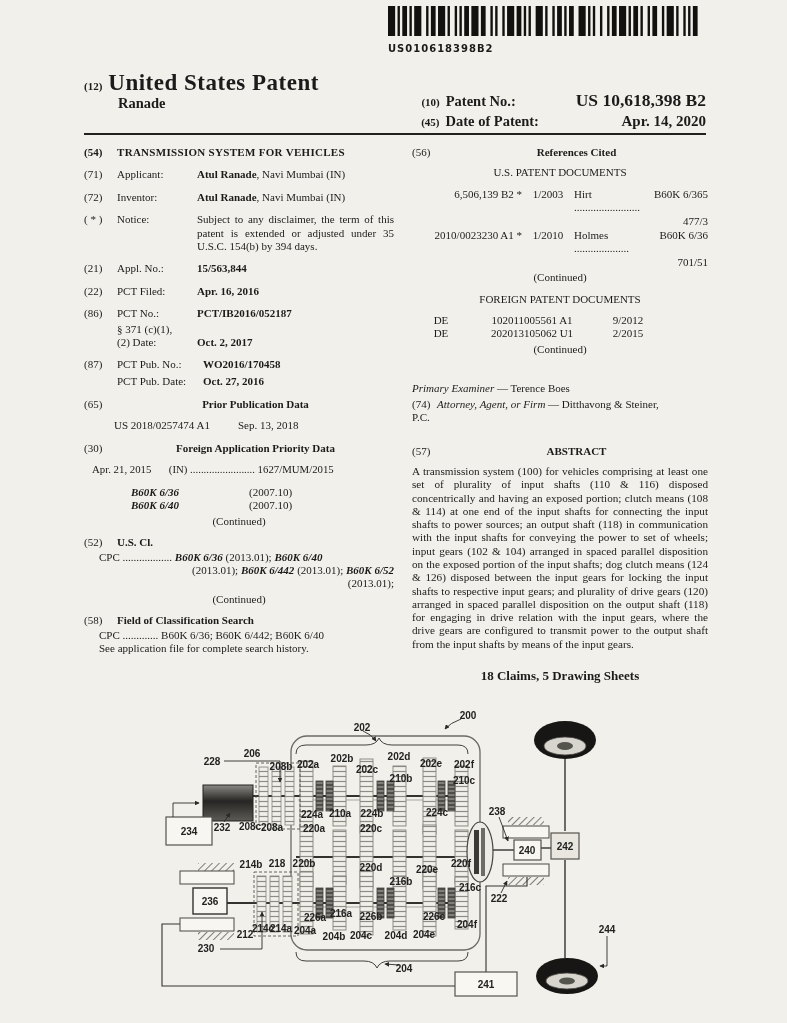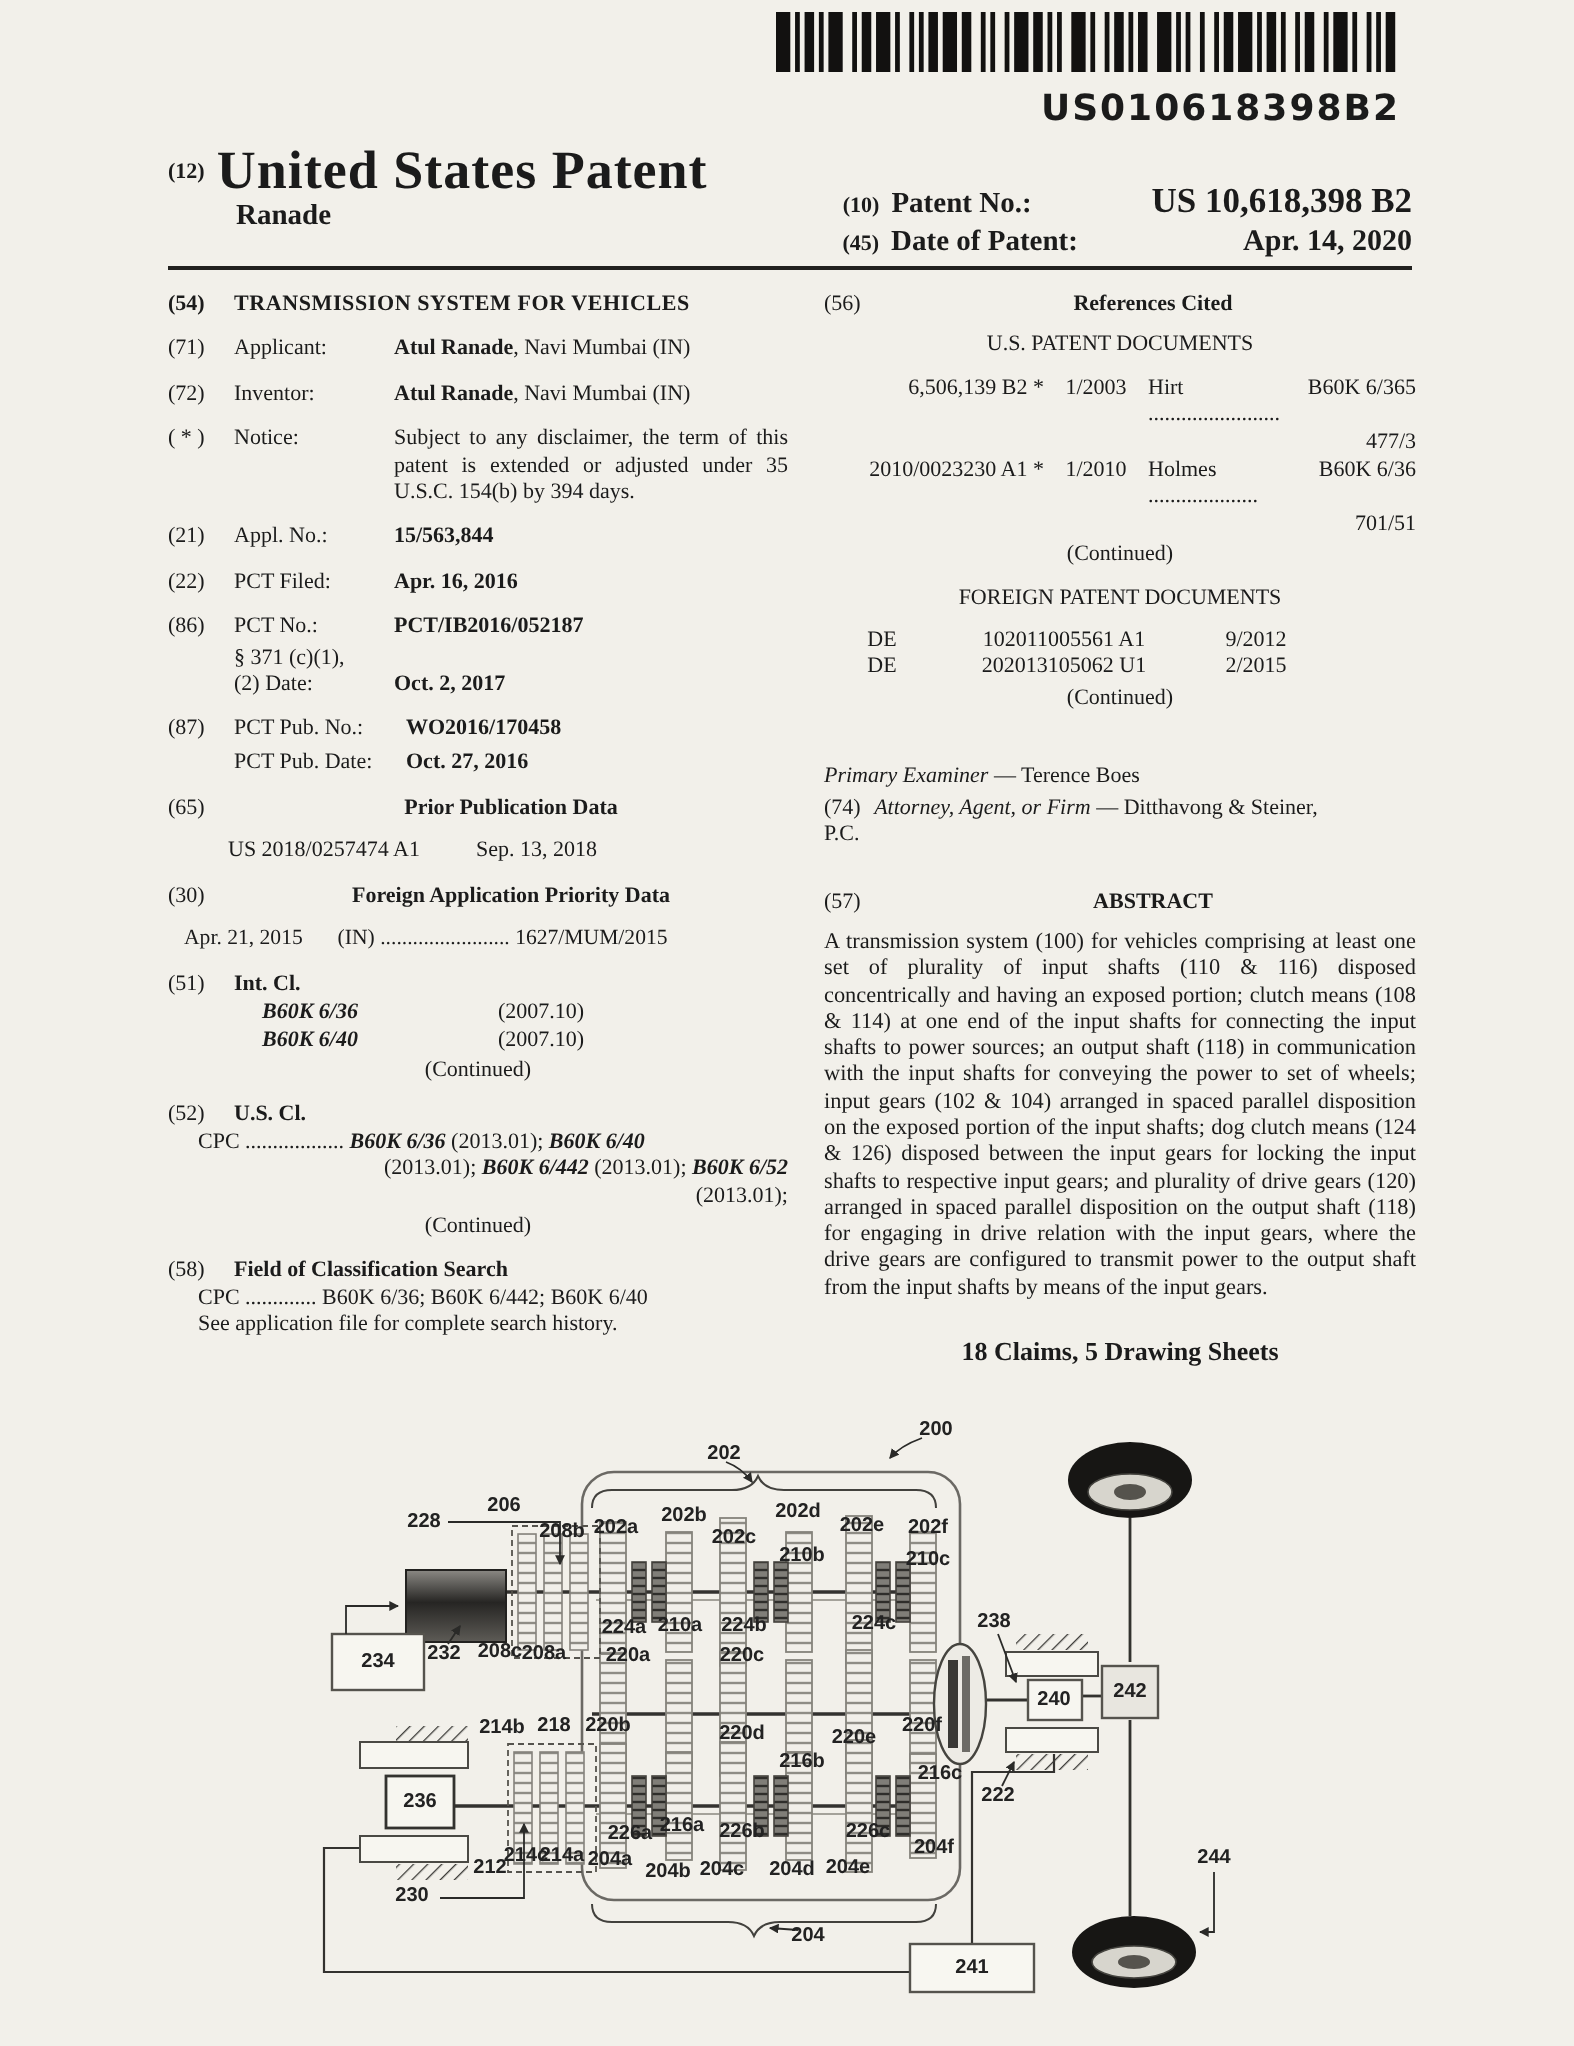--- a/index.html
+++ b/index.html
@@ -4,25 +4,25 @@
 <style>
   html,body{margin:0;padding:0;}
   body{width:787px;height:1023px;background:#f2f0ea;font-family:"Liberation Serif",serif;color:#1b1b1b;position:relative;overflow:hidden;}
   .abs{position:absolute;}
   .b{font-weight:bold;}
   .it{font-style:italic;}
   .bi{font-weight:bold;font-style:italic;}
   .ctr{text-align:center;}
   
   #barcode-wrap{left:388px;top:6px;width:312px;}
-  #bc-text{text-align:right;font-family:"DejaVu Sans",sans-serif;font-weight:bold;font-size:18px;letter-spacing:1px;margin-top:1px;}
+  #bc-text{text-align:left;font-family:"DejaVu Sans",sans-serif;font-weight:bold;font-size:10px;letter-spacing:1px;margin-top:1px;}
   
   #hdr{left:84px;top:70px;width:622px;display:flex;justify-content:space-between;}
   .hnum{font-size:11px;font-weight:bold;margin-right:6px;position:relative;top:10px;}
-  #hdr-title{font-size:27px;font-weight:bold;letter-spacing:.5px;}
+  #hdr-title{font-size:23px;font-weight:bold;letter-spacing:.5px;}
   #hdr-name{font-size:14.5px;font-weight:bold;margin-left:34px;margin-top:-1px;}
   .hr-row{display:flex;align-items:baseline;justify-content:flex-end;}
   .hr-row .hnum{top:0;}
   .hlab{font-weight:bold;font-size:14.5px;width:118px;}
   .hval1{font-weight:bold;font-size:17.5px;margin-left:12px;}
   .hval2{font-weight:bold;font-size:15px;margin-left:12px;}
   #rule{left:84px;top:133px;width:622px;border-top:2px solid #22211f;height:0;}
   
   #cols{left:84px;top:146px;width:624px;display:flex;font-size:11px;line-height:13.4px;}
   #colL{width:310px;flex:none;padding-right:10px;}
@@ -206,24 +206,20 @@
     <div class="hrow">
       <span class="n">(30)</span>
       <span class="hd">Foreign Application Priority Data</span>
     </div>
     <div style="margin:0 0 10px 8px;font-size:10.8px;">
       <span>Apr. 21, 2015</span>
       <span style="display:inline-block;width:12px;"></span>
       <span>(IN)</span>
       <span>........................</span>
       <span>1627/MUM/2015</span>
-    </div>
-    <div class="row" style="margin-bottom:1px;">
-      <span class="n">(51)</span>
-      <span class="b">Int. Cl.</span>
     </div>
     <div id="icl-entries">
         <div class="iclrow"><span class="bi code">B60K 6/36</span><span class="yr">(2007.10)</span></div>
         <div class="iclrow"><span class="bi code">B60K 6/40</span><span class="yr">(2007.10)</span></div>
       </div>
     <div class="contd">(Continued)</div>
     <div class="row" style="margin-bottom:1px;">
       <span class="n">(52)</span>
       <span class="b">U.S. Cl.</span>
     </div>

